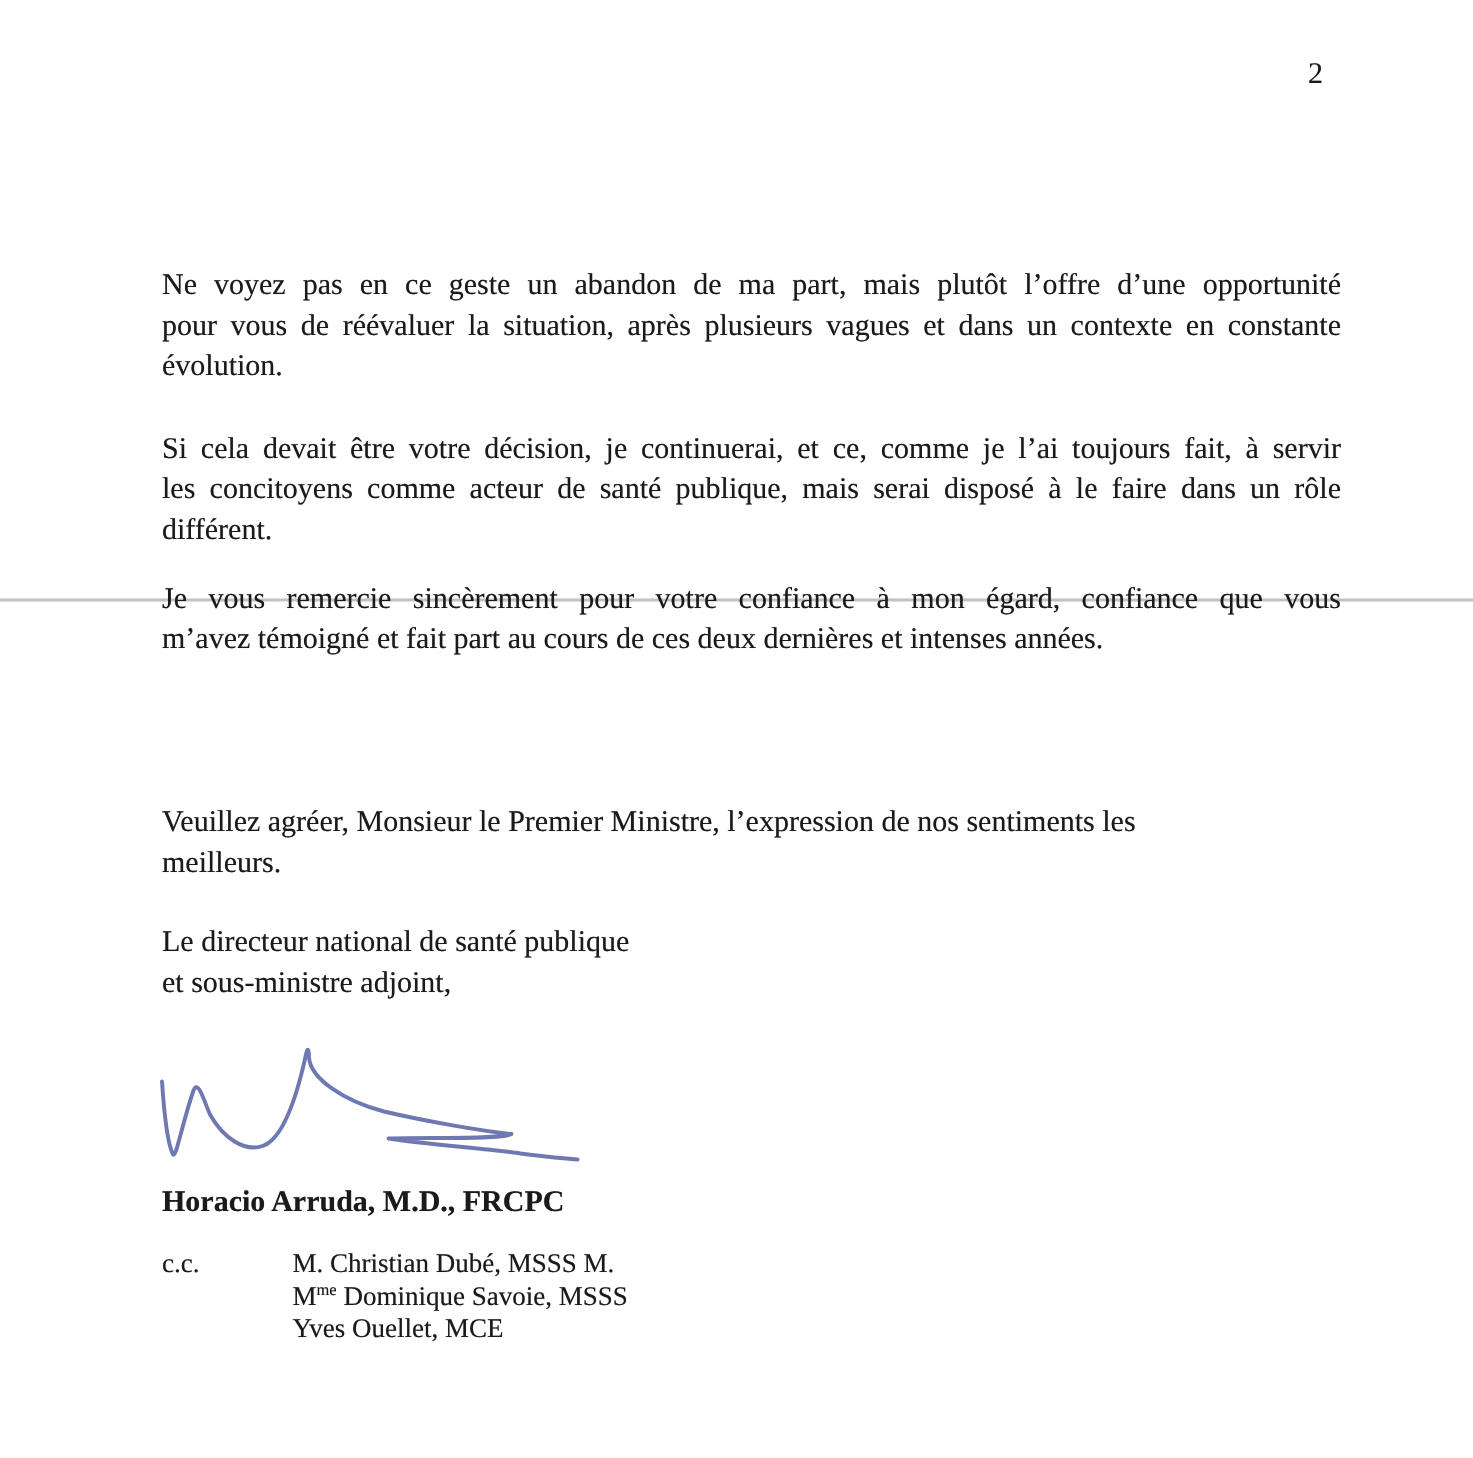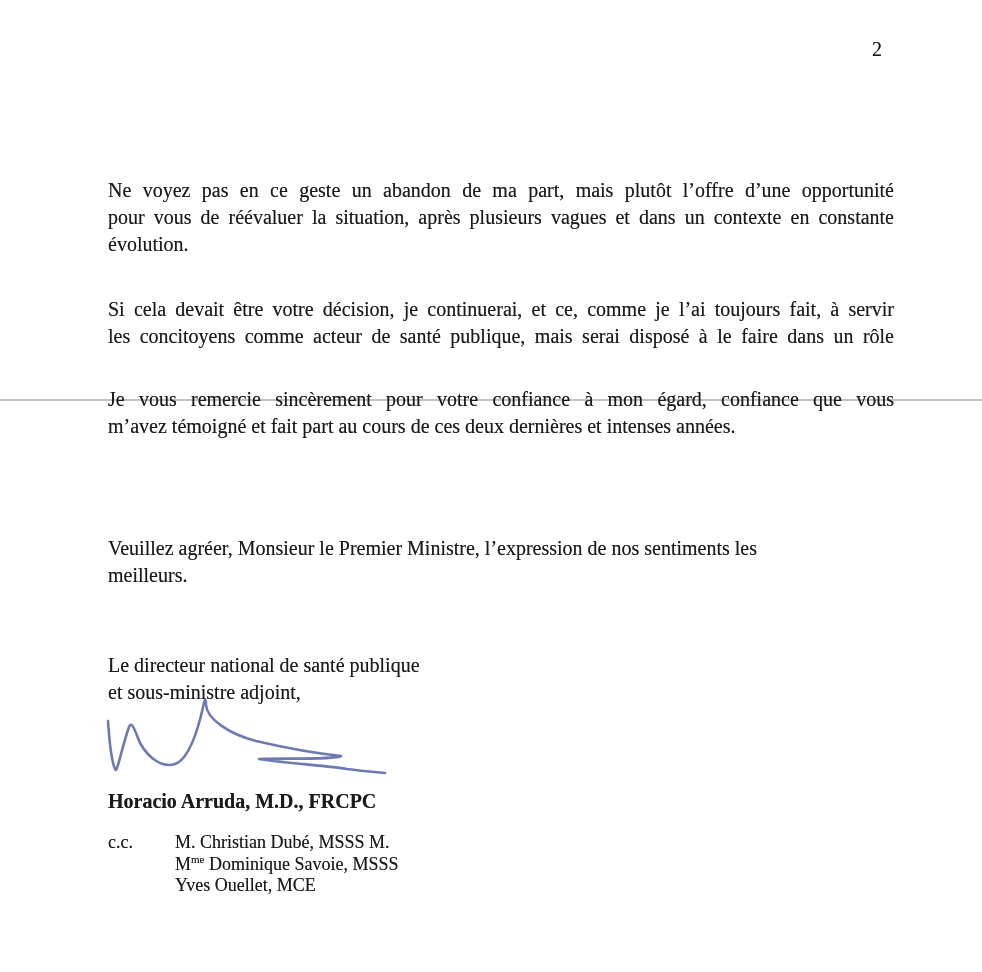--- a/index.html
+++ b/index.html
@@ -35,24 +35,24 @@
     line-height: 27px;
   }
   .line { white-space: nowrap; }
   .jl {
     
     white-space: normal;
     text-align: justify;
     text-align-last: justify;
   }
   .p1 { top: 177px; }
-  .p2 { top: 286px; margin-top: 10px; }
+  .p2 { top: 286px; }
   .p3 { top: 386px; }
   .p4 { top: 535px; }
-  .closing-title { top: 652px; }
+  .closing-title { top: 615px; }
   .name-line { top: 788px; width: 420px; font-weight: bold; }
   .fold-line {
     position: absolute;
     top: 399px;
     left: 0;
     width: 982px;
     height: 1.5px;
     background: #aeaeae;
     opacity: 0.75;
   }
@@ -63,21 +63,21 @@
     width: 370px;
     height: 85px;
   }
   .cc-block {
     position: absolute;
     top: 832px;
     left: 108px;
     font-size: 18px;
     line-height: 21.5px;
   }
-  .cc-row { display: flex; }
+  .cc-row { display: flex; gap: 20px; }
   .cc-label { width: 67px; }
   .cc-names div { white-space: nowrap; }
   sup {
     font-size: 11px;
     line-height: 0;
     vertical-align: super;
   }
 </style>
 </head>
 <body>
@@ -90,20 +90,21 @@
 
   <div class="body-block p1 txt">
     <div class="line jl">Ne voyez pas en ce geste un abandon de ma part, mais plutôt l’offre d’une opportunité</div>
     <div class="line jl">pour vous de réévaluer la situation, après plusieurs vagues et dans un contexte en constante</div>
     <div class="line">évolution.</div>
   </div>
 
   <div class="body-block p2 txt">
     <div class="line jl">Si cela devait être votre décision, je continuerai, et ce, comme je l’ai toujours fait, à servir</div>
     <div class="line jl">les concitoyens comme acteur de santé publique, mais serai disposé à le faire dans un rôle</div>
+    <div class="line">différent.</div>
   </div>
 
   <div class="body-block p3 txt">
     <div class="line jl">Je vous remercie sincèrement pour votre confiance à mon égard, confiance que vous</div>
     <div class="line">m’avez témoigné et fait part au cours de ces deux dernières et intenses années.</div>
   </div>
 
   <div class="body-block p4 txt">
     <div class="line">Veuillez agréer, Monsieur le Premier Ministre, l’expression de nos sentiments les</div>
     <div class="line">meilleurs.</div>

